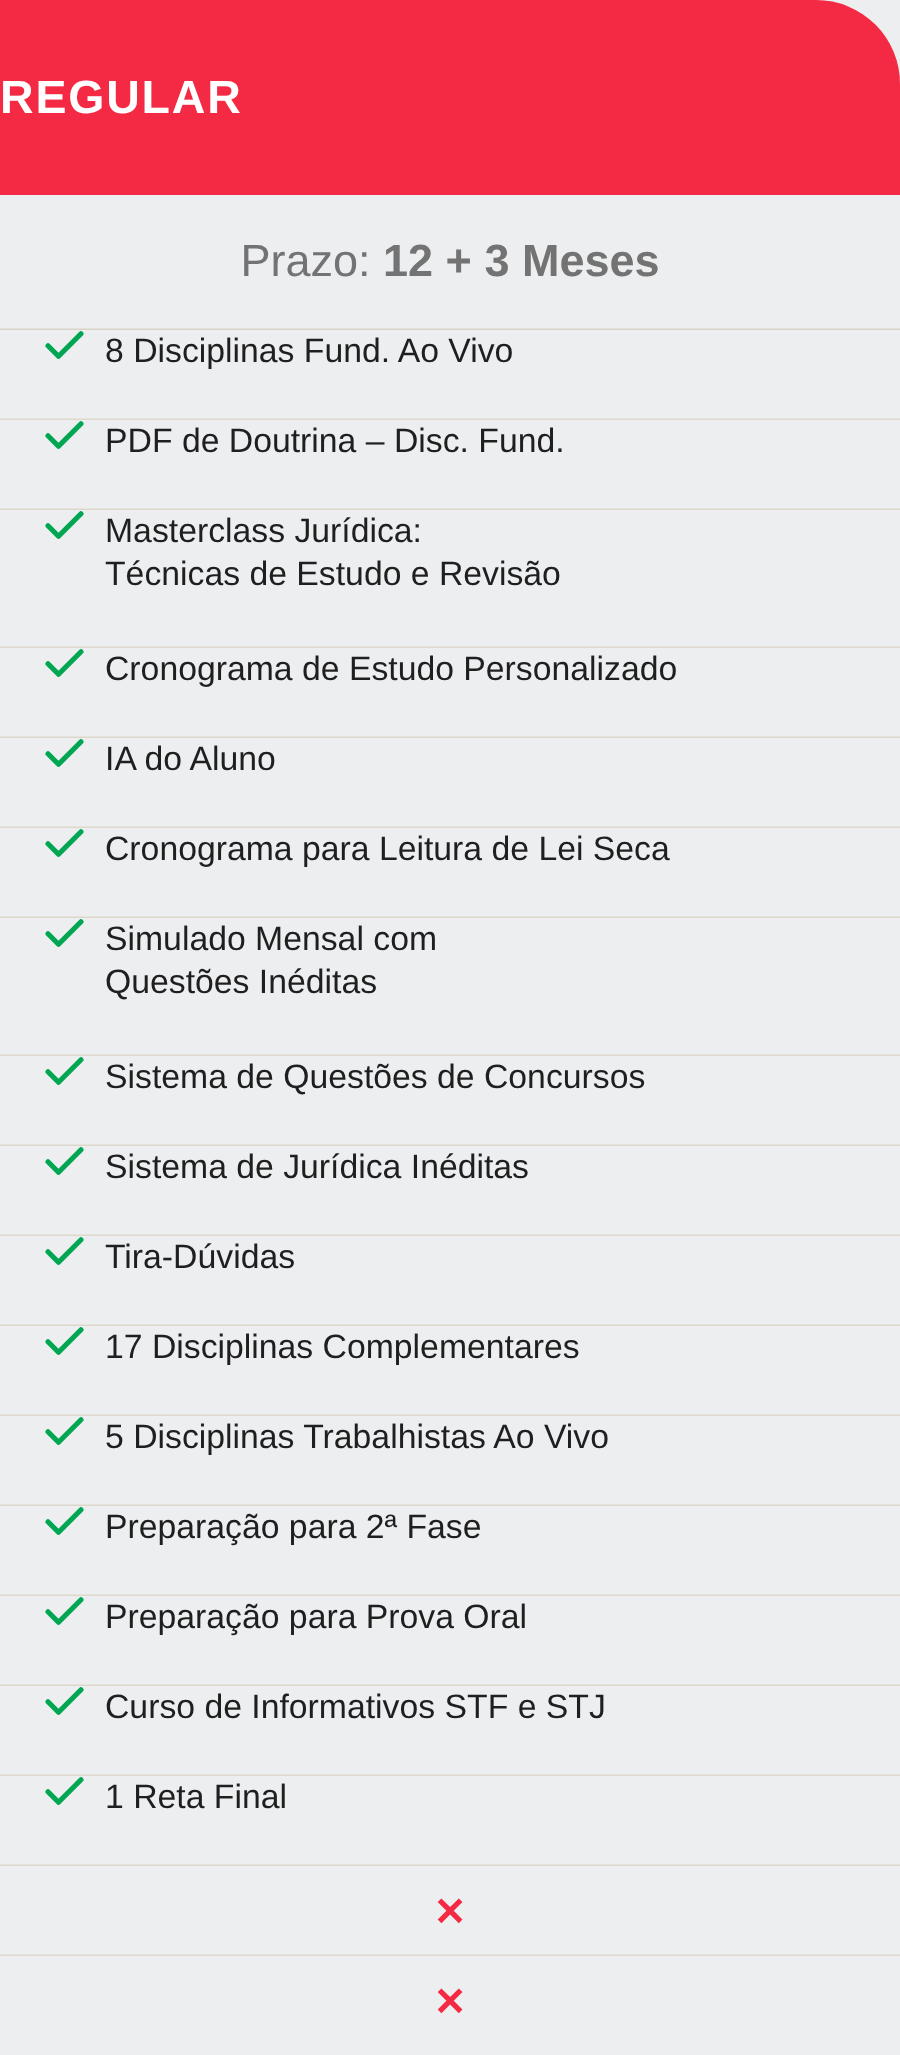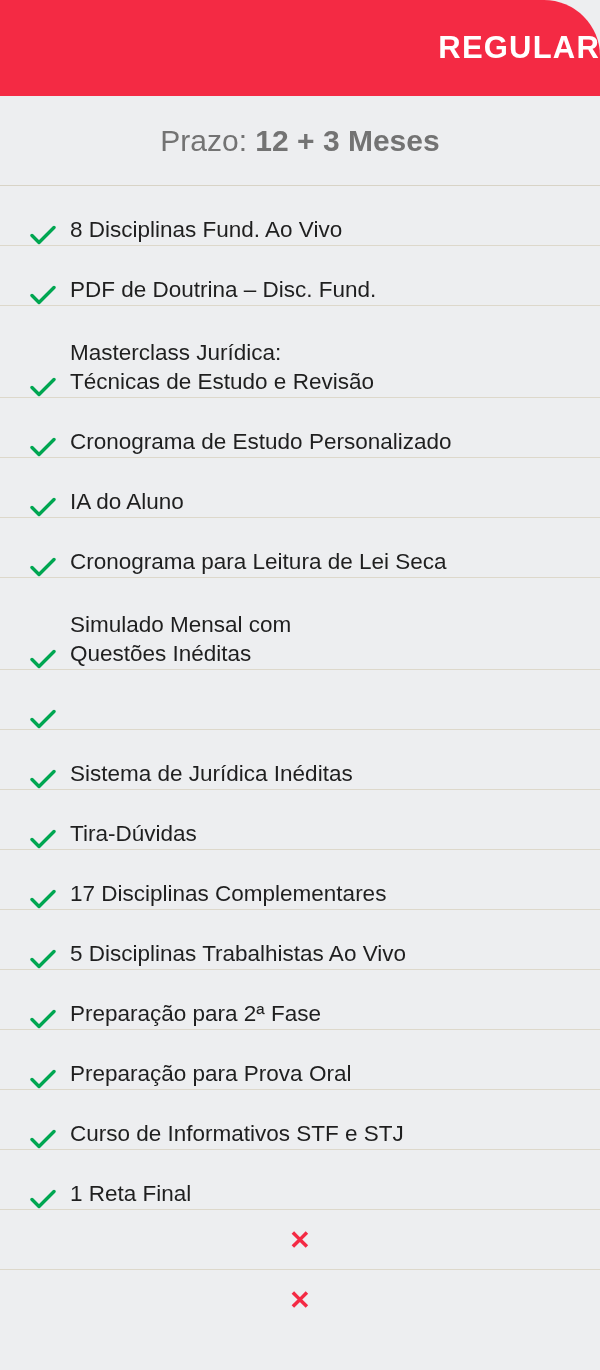--- a/index.html
+++ b/index.html
@@ -15,26 +15,26 @@
     position: relative;
     width: 600px;
     height: 1370px;
     background: #edeef0;
     overflow: hidden;
   }
 
   
   .header {
     position: relative;
-    height: 96px;
+    height: 130px;
     background: #f42a44;
     border-top-right-radius: 56px;
     display: flex;
     align-items: center;
-    justify-content: flex-end;
+    justify-content: flex-start;
   }
 
   .header-title {
     color: #ffffff;
     font-size: 31px;
     font-weight: bold;
     letter-spacing: 1.2px;
     text-align: center;
   }
 
@@ -60,21 +60,21 @@
   }
 
   
   .features {
     display: flex;
     flex-direction: column;
   }
 
   .feature-row {
     display: flex;
-    align-items: flex-end;
+    align-items: flex-start;
     padding: 0 26px 0 30px;
     border-bottom: 1px solid #ddd8cb;
     background: #edeef0;
     min-height: 60px;
   }
 
   .feature-row.tall {
     min-height: 92px;
   }
 
@@ -191,20 +191,21 @@
         </span>
         <span class="feature-label">Simulado Mensal com
 Questões Inéditas</span>
       </div>
       <div class="feature-row">
         <span class="check-icon">
           <svg width="26" height="20" viewBox="0 0 26 20">
             <path d="M2 10.5 L9 17.5 L24 2.5" fill="none" stroke="#00a651" stroke-width="3.4" stroke-linecap="round" stroke-linejoin="round"></path>
           </svg>
         </span>
+        <span class="feature-label">Sistema de Questões de Concursos</span>
       </div>
       <div class="feature-row">
         <span class="check-icon">
           <svg width="26" height="20" viewBox="0 0 26 20">
             <path d="M2 10.5 L9 17.5 L24 2.5" fill="none" stroke="#00a651" stroke-width="3.4" stroke-linecap="round" stroke-linejoin="round"></path>
           </svg>
         </span>
         <span class="feature-label">Sistema de Jurídica Inéditas</span>
       </div>
       <div class="feature-row">

